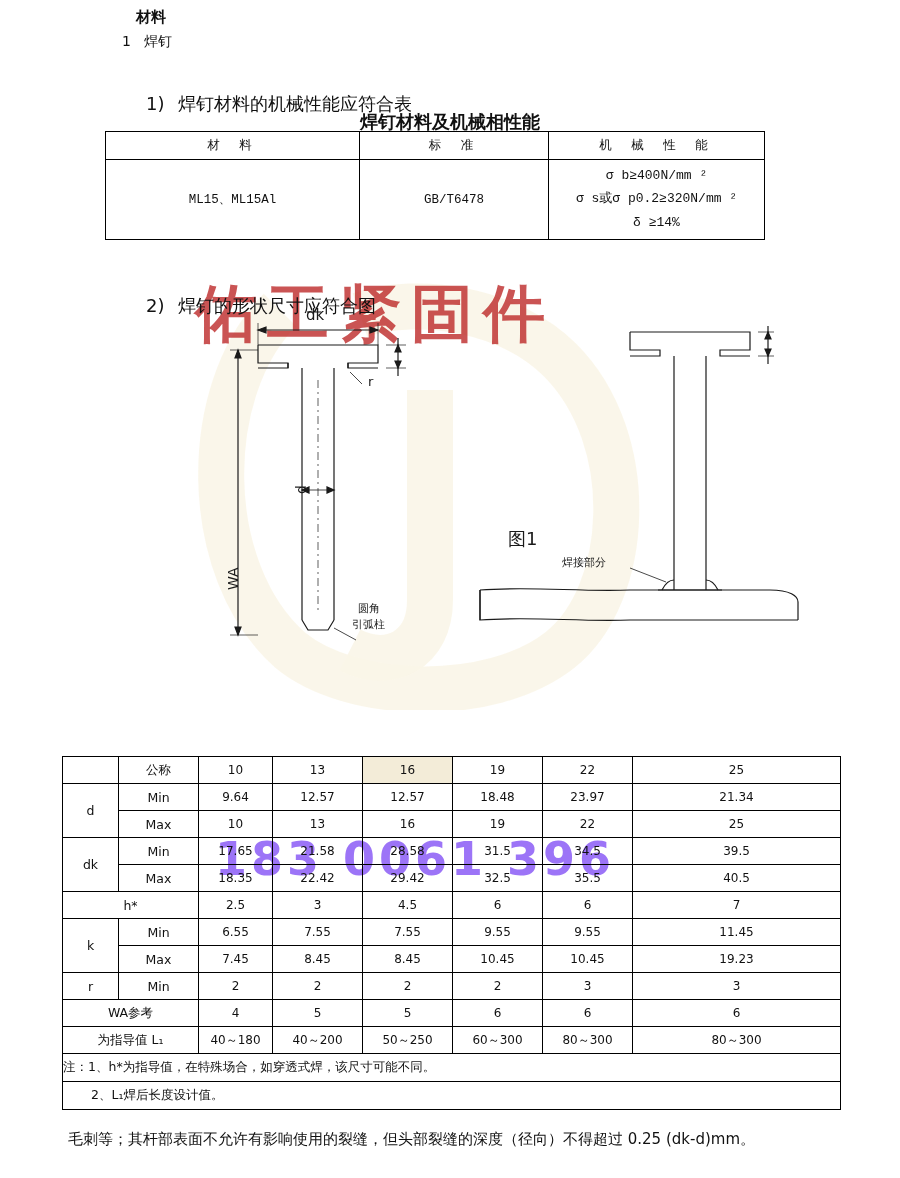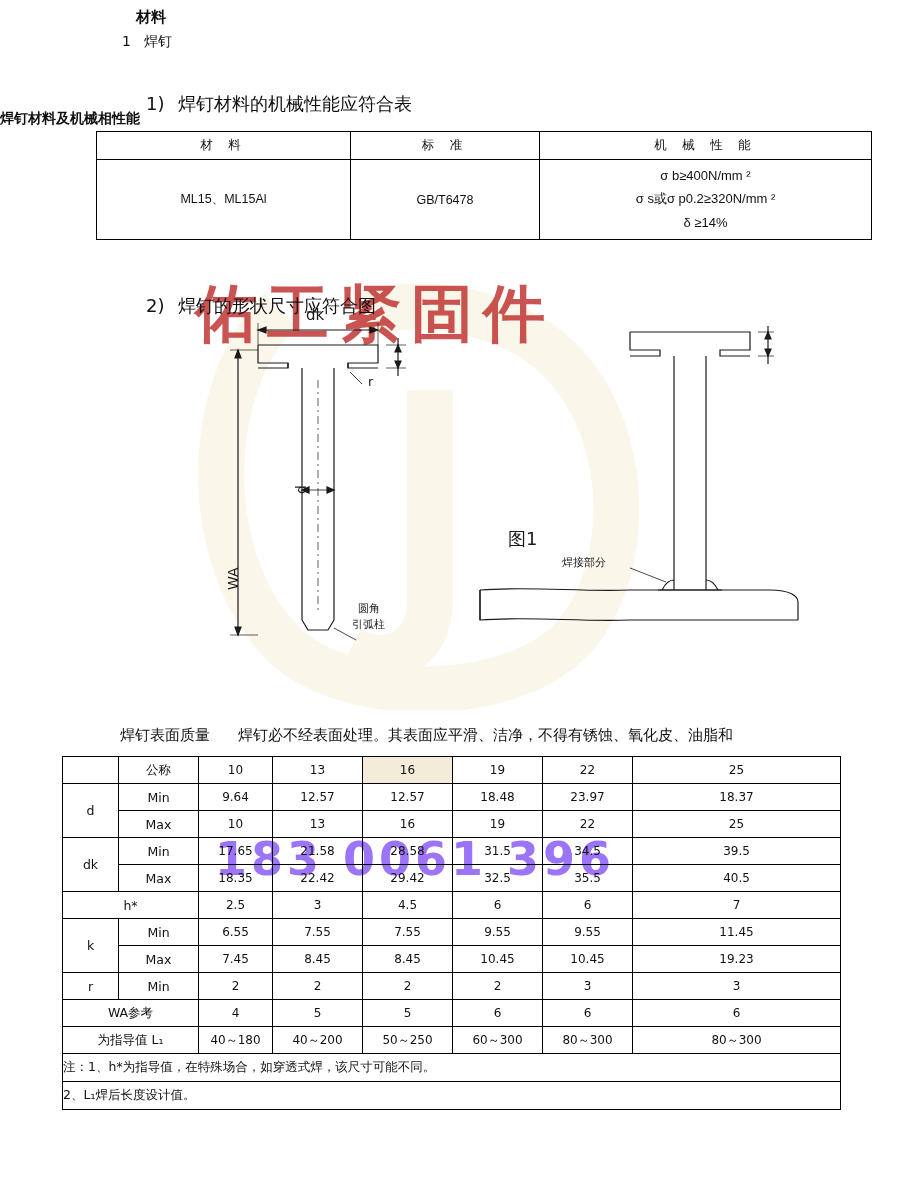--- a/index.html
+++ b/index.html
@@ -84,35 +84,35 @@
   }
   .li-2 .num { display: inline-block; width: 32px; }
   .li-2a { top: 60px; }
   .li-2b { top: 262px; }
 
   .tbl-caption {
     position: absolute;
     left: 0;
     right: 0;
     top: 110px;
-    text-align: left;
-    font-size: 14px;
+    text-align: center;
+    font-size: 18px;
     font-weight: bold;
     font-family: "DejaVu Sans", sans-serif;
   }
 
   
   .tbl-mat {
     position: absolute;
-    left: 96px;
+    left: 105px;
     top: 131px;
-    width: 776px;
+    width: 660px;
     border-collapse: collapse;
     table-layout: fixed;
-    font-family: Liberation Sans, sans-serif;
+    font-family: Liberation Mono, monospace;
   }
   .tbl-mat th, .tbl-mat td {
     border: 1px solid #000;
     text-align: center;
     font-weight: normal;
     font-size: 12.5px;
     padding: 0;
   }
   .tbl-mat thead th { height: 27px; letter-spacing: 6px; }
   .tbl-mat tbody td { height: 79px; }
@@ -300,23 +300,20 @@
       <text x="258" y="96" font-size="13">r</text>
       <text x="196" y="204" font-size="14" transform="rotate(-90 196 204)">d</text>
       <text x="128" y="300" font-size="14" transform="rotate(-90 128 300)">WA</text>
       <text x="248" y="322" font-size="11">圆角</text>
       <text x="242" y="338" font-size="11">引弧柱</text>
       <text x="398" y="255" font-size="18">图1</text>
       <text x="452" y="276" font-size="11">焊接部分</text>
     </g>
   </svg>
 
-  <div class="surface-line">
-    <span>焊钉表面质量</span><span class="sp"></span><span>焊钉必不经表面处理。其表面应平滑、洁净，不得有锈蚀、氧化皮、油脂和</span>
-  </div>
 
   <table class="tbl-dim">
     <colgroup>
       <col style="width:56px">
       <col style="width:80px">
       <col style="width:74px">
       <col style="width:90px">
       <col style="width:90px">
       <col style="width:90px">
       <col style="width:90px">
@@ -334,21 +331,21 @@
         <td>25</td>
       </tr>
       <tr>
         <td class="lbl" rowspan="2">d</td>
         <td class="lbl">Min</td>
         <td>9.64</td>
         <td>12.57</td>
         <td>12.57</td>
         <td>18.48</td>
         <td>23.97</td>
-        <td>18.37</td>
+        <td>21.34</td>
       </tr>
       <tr>
         <td class="lbl">Max</td>
         <td>10</td>
         <td>13</td>
         <td>16</td>
         <td>19</td>
         <td>22</td>
         <td>25</td>
       </tr>
@@ -424,19 +421,20 @@
         <td>40～200</td>
         <td>50～250</td>
         <td>60～300</td>
         <td>80～300</td>
         <td>80～300</td>
       </tr>
       <tr>
         <td class="note" colspan="8">注：1、h*为指导值，在特殊场合，如穿透式焊，该尺寸可能不同。</td>
       </tr>
       <tr>
-        <td class="note" colspan="8" style="">2、L₁焊后长度设计值。</td>
+        <td class="note" colspan="8" style="padding-left:28px">2、L₁焊后长度设计值。</td>
       </tr>
     </tbody>
   </table>
 
+  <div class="bottom-line">毛刺等；其杆部表面不允许有影响使用的裂缝，但头部裂缝的深度（径向）不得超过 0.25 (dk-d)mm。</div>
 
 </div>
 
 </body></html>

